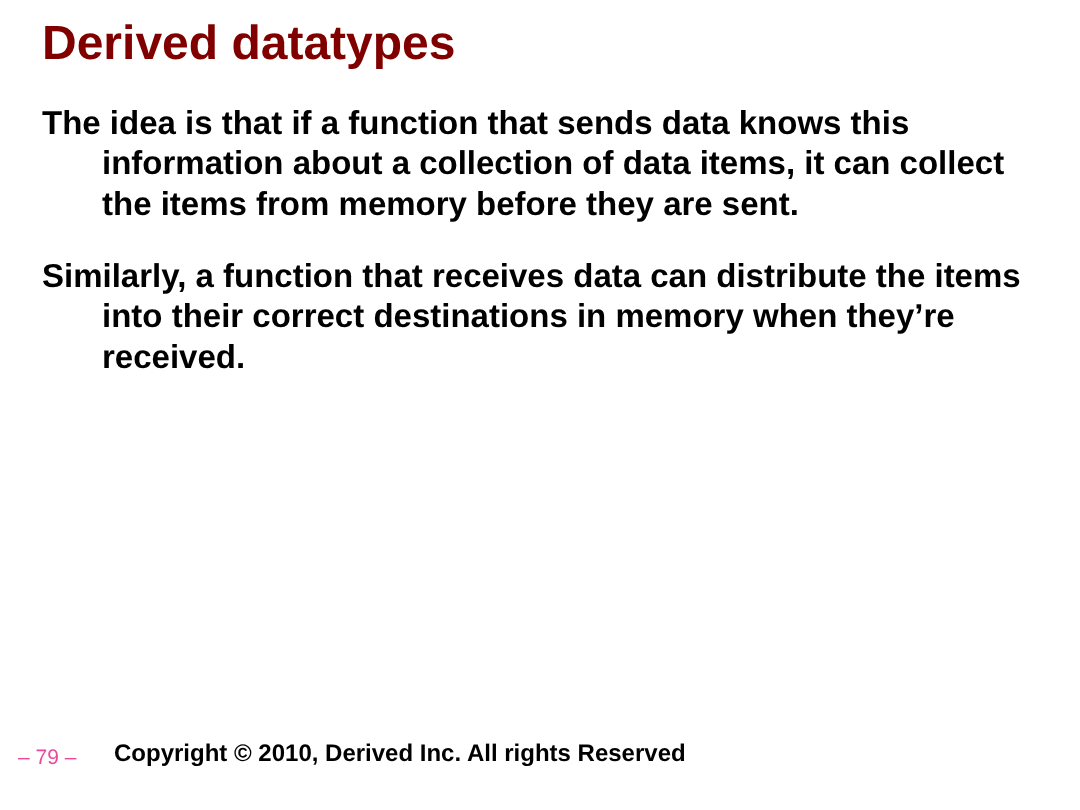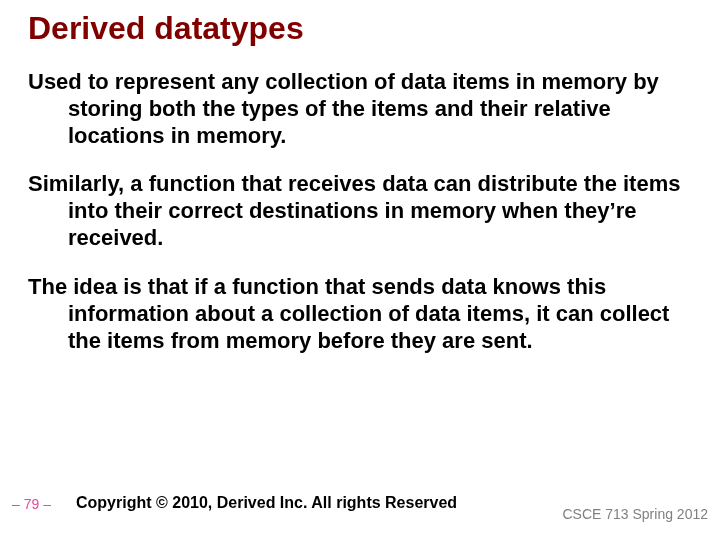--- a/index.html
+++ b/index.html
@@ -10,21 +10,19 @@
   .footer { position: absolute; bottom: 18px; left: 0; right: 0; width: 100%; height: 40px; }
   .page-num { position: absolute; left: 12px; bottom: 10px; font-size: 14px; color: #ec4899; }
   .copyright { position: absolute; left: 76px; bottom: 10px; font-size: 16px; font-weight: bold; color: #000; }
   .course { position: absolute; right: 12px; bottom: 0px; font-size: 14px; color: #808080; }
 </style>
 </head>
 <body>
 
 <div class="slide">
   <h1 class="title">Derived datatypes</h1>
-  <p class="para">Used to represent any collection of data items in memory by storing both the types of the items and their relative locations in memory.</p>
+  <p class="para">The idea is that if a function that sends data knows this information about a collection of data items, it can collect the items from memory before they are sent.</p>
   <p class="para">Similarly, a function that receives data can distribute the items into their correct destinations in memory when they’re received.</p>
-  <p class="para">The idea is that if a function that sends data knows this information about a collection of data items, it can collect the items from memory before they are sent.</p>
   <div class="footer">
     <div class="page-num">– 79 –</div>
     <div class="copyright">Copyright © 2010, Derived Inc. All rights Reserved</div>
-    <div class="course">CSCE 713 Spring 2012</div>
   </div>
 </div>
 
 </body></html>

